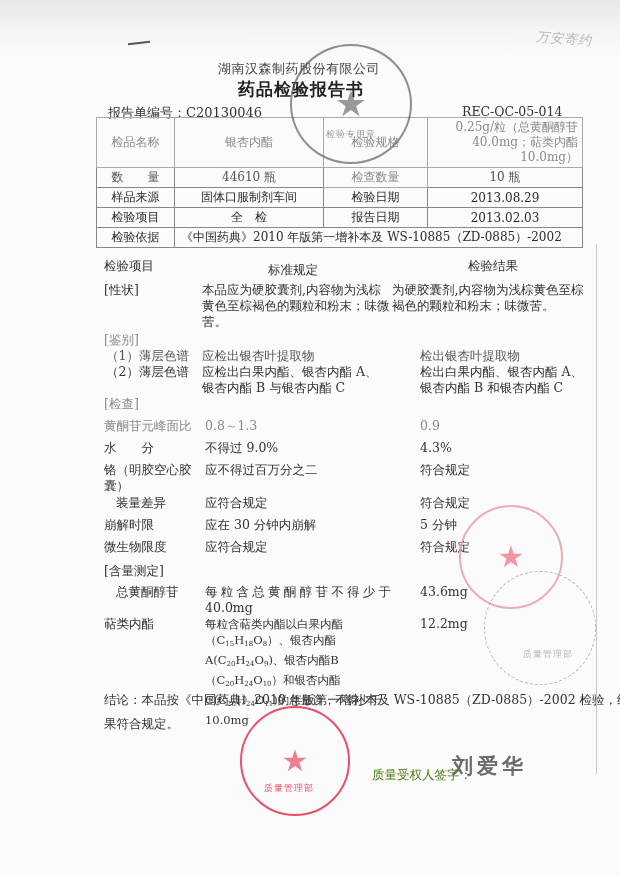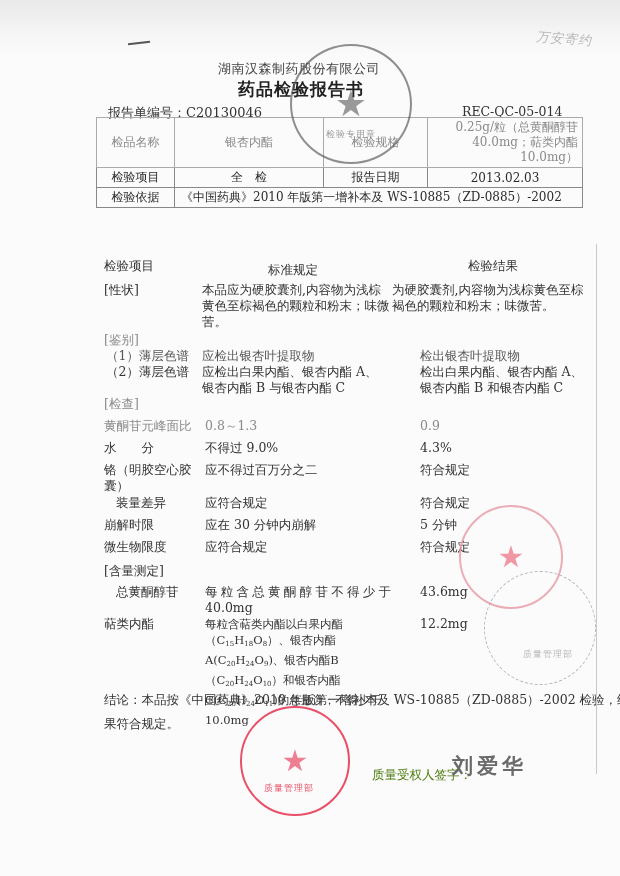--- a/index.html
+++ b/index.html
@@ -79,20 +79,32 @@
       <col style="width:155px">
     </colgroup>
   <tbody>
       <tr class="r1">
     <td class="faint">检品名称</td>
     <td class="faint">银杏内酯</td>
     <td class="faint">检验规格</td>
     <td class="faint left">0.25g/粒（总黄酮醇苷 40.0mg；萜类内酯 10.0mg）</td>
   </tr>
   <tr>
+    <td class="mid">数　　量</td>
+    <td class="mid">44610 瓶</td>
+    <td class="faint">检查数量</td>
+    <td class="mid">10 瓶</td>
+  </tr>
+  <tr>
+    <td>样品来源</td>
+    <td>固体口服制剂车间</td>
+    <td>检验日期</td>
+    <td>2013.08.29</td>
+  </tr>
+  <tr>
     <td>检验项目</td>
     <td>全　检</td>
     <td>报告日期</td>
     <td>2013.02.03</td>
   </tr>
   <tr>
     <td>检验依据</td>
     <td colspan="3" style="text-align:left;padding-left:6px">《中国药典》2010 年版第一增补本及 WS-10885（ZD-0885）-2002</td>
   </tr>
 </tbody>

